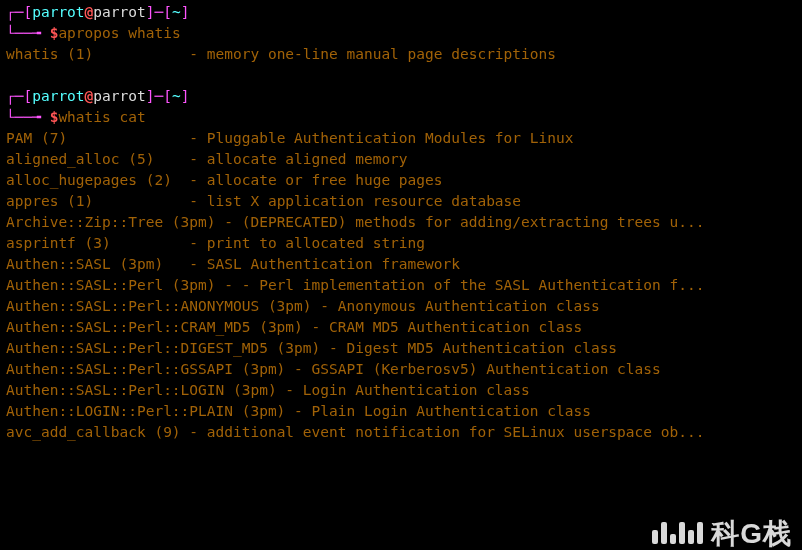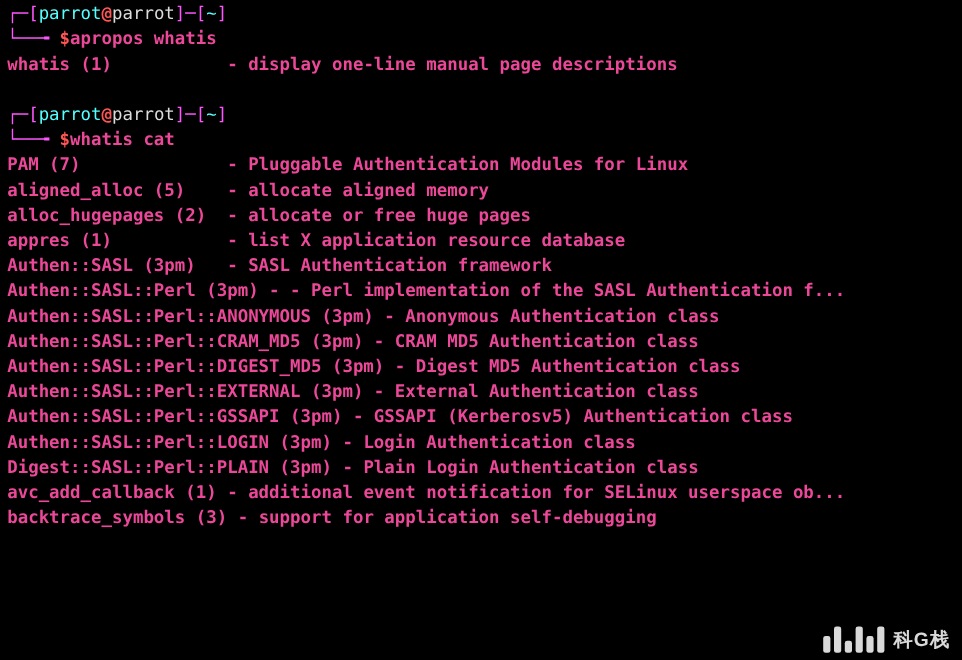--- a/index.html
+++ b/index.html
@@ -13,65 +13,65 @@
     height: 550px;
     overflow: hidden;
     padding: 2px 6px;
     position: relative;
   }
   .line { white-space: pre; }
   .mag   { color: #ff55ff; }
   .cyan  { color: #55ffff; }
   .red   { color: #ff5555; font-weight: bold; }
   .white { color: #dcdcdc; }
-  .txt   { color: #ec4899; font-weight: bold; }
+  .txt   { color: #a16207; }
 
   .watermark {
     position: absolute;
     right: 10px;
     bottom: 6px;
     display: flex;
     align-items: center;
     gap: 8px;
     color: #ffffff;
     font-weight: bold;
     font-family: sans-serif;
-    font-size: 16px;
+    font-size: 28px;
     letter-spacing: 1px;
     opacity: 0.85;
   }
   .bili-logo { display:flex; gap:3px; align-items:flex-end; }
   .bili-bar  { width:6px; background:#fff; border-radius:2px; }
   .h1{height:14px}.h2{height:22px}.h3{height:10px}.h4{height:22px}.h5{height:14px}.h6{height:22px}
 </style>
 </head>
 <body>
 
 <div id="term">
     <div class="line"><span class="mag">┌─[</span><span class="cyan">parrot</span><span class="red">@</span><span class="white">parrot</span><span class="mag">]─[</span><span class="cyan">~</span><span class="mag">]</span></div>
     <div class="line"><span class="mag">└──╼ </span><span class="red">$</span><span class="txt">apropos whatis</span></div>
-    <div class="line"><span class="txt">whatis (1)           </span><span class="txt">- display one-line manual page descriptions</span></div>
+    <div class="line"><span class="txt">whatis (1)           </span><span class="txt">- memory one-line manual page descriptions</span></div>
     <div class="line"> </div>
     <div class="line"><span class="mag">┌─[</span><span class="cyan">parrot</span><span class="red">@</span><span class="white">parrot</span><span class="mag">]─[</span><span class="cyan">~</span><span class="mag">]</span></div>
     <div class="line"><span class="mag">└──╼ </span><span class="red">$</span><span class="txt">whatis cat</span></div>
     <div class="line"><span class="txt">PAM (7)              </span><span class="txt">- Pluggable Authentication Modules for Linux</span></div>
     <div class="line"><span class="txt">aligned_alloc (5)    </span><span class="txt">- allocate aligned memory</span></div>
     <div class="line"><span class="txt">alloc_hugepages (2)  </span><span class="txt">- allocate or free huge pages</span></div>
     <div class="line"><span class="txt">appres (1)           </span><span class="txt">- list X application resource database</span></div>
+    <div class="line"><span class="txt">Archive::Zip::Tree (3pm) </span><span class="txt">- (DEPRECATED) methods for adding/extracting trees u...</span></div>
+    <div class="line"><span class="txt">asprintf (3)         </span><span class="txt">- print to allocated string</span></div>
     <div class="line"><span class="txt">Authen::SASL (3pm)   </span><span class="txt">- SASL Authentication framework</span></div>
     <div class="line"><span class="txt">Authen::SASL::Perl (3pm) </span><span class="txt">- - Perl implementation of the SASL Authentication f...</span></div>
     <div class="line"><span class="txt">Authen::SASL::Perl::ANONYMOUS (3pm) </span><span class="txt">- Anonymous Authentication class</span></div>
     <div class="line"><span class="txt">Authen::SASL::Perl::CRAM_MD5 (3pm) </span><span class="txt">- CRAM MD5 Authentication class</span></div>
     <div class="line"><span class="txt">Authen::SASL::Perl::DIGEST_MD5 (3pm) </span><span class="txt">- Digest MD5 Authentication class</span></div>
-    <div class="line"><span class="txt">Authen::SASL::Perl::EXTERNAL (3pm) </span><span class="txt">- External Authentication class</span></div>
     <div class="line"><span class="txt">Authen::SASL::Perl::GSSAPI (3pm) </span><span class="txt">- GSSAPI (Kerberosv5) Authentication class</span></div>
     <div class="line"><span class="txt">Authen::SASL::Perl::LOGIN (3pm) </span><span class="txt">- Login Authentication class</span></div>
-    <div class="line"><span class="txt">Digest::SASL::Perl::PLAIN (3pm) </span><span class="txt">- Plain Login Authentication class</span></div>
-    <div class="line"><span class="txt">avc_add_callback (1) </span><span class="txt">- additional event notification for SELinux userspace ob...</span></div>
-    <div class="line"><span class="txt">backtrace_symbols (3) </span><span class="txt">- support for application self-debugging</span></div>
+    <div class="line"><span class="txt">Authen::LOGIN::Perl::PLAIN (3pm) </span><span class="txt">- Plain Login Authentication class</span></div>
+    <div class="line"><span class="txt">avc_add_callback (9) </span><span class="txt">- additional event notification for SELinux userspace ob...</span></div>
   </div>
 
 <div class="watermark">
   <div class="bili-logo">
     <div class="bili-bar h1"></div>
       <div class="bili-bar h2"></div>
     <div class="bili-bar h3"></div>
       <div class="bili-bar h4"></div>
     <div class="bili-bar h5"></div>
       <div class="bili-bar h6"></div>

